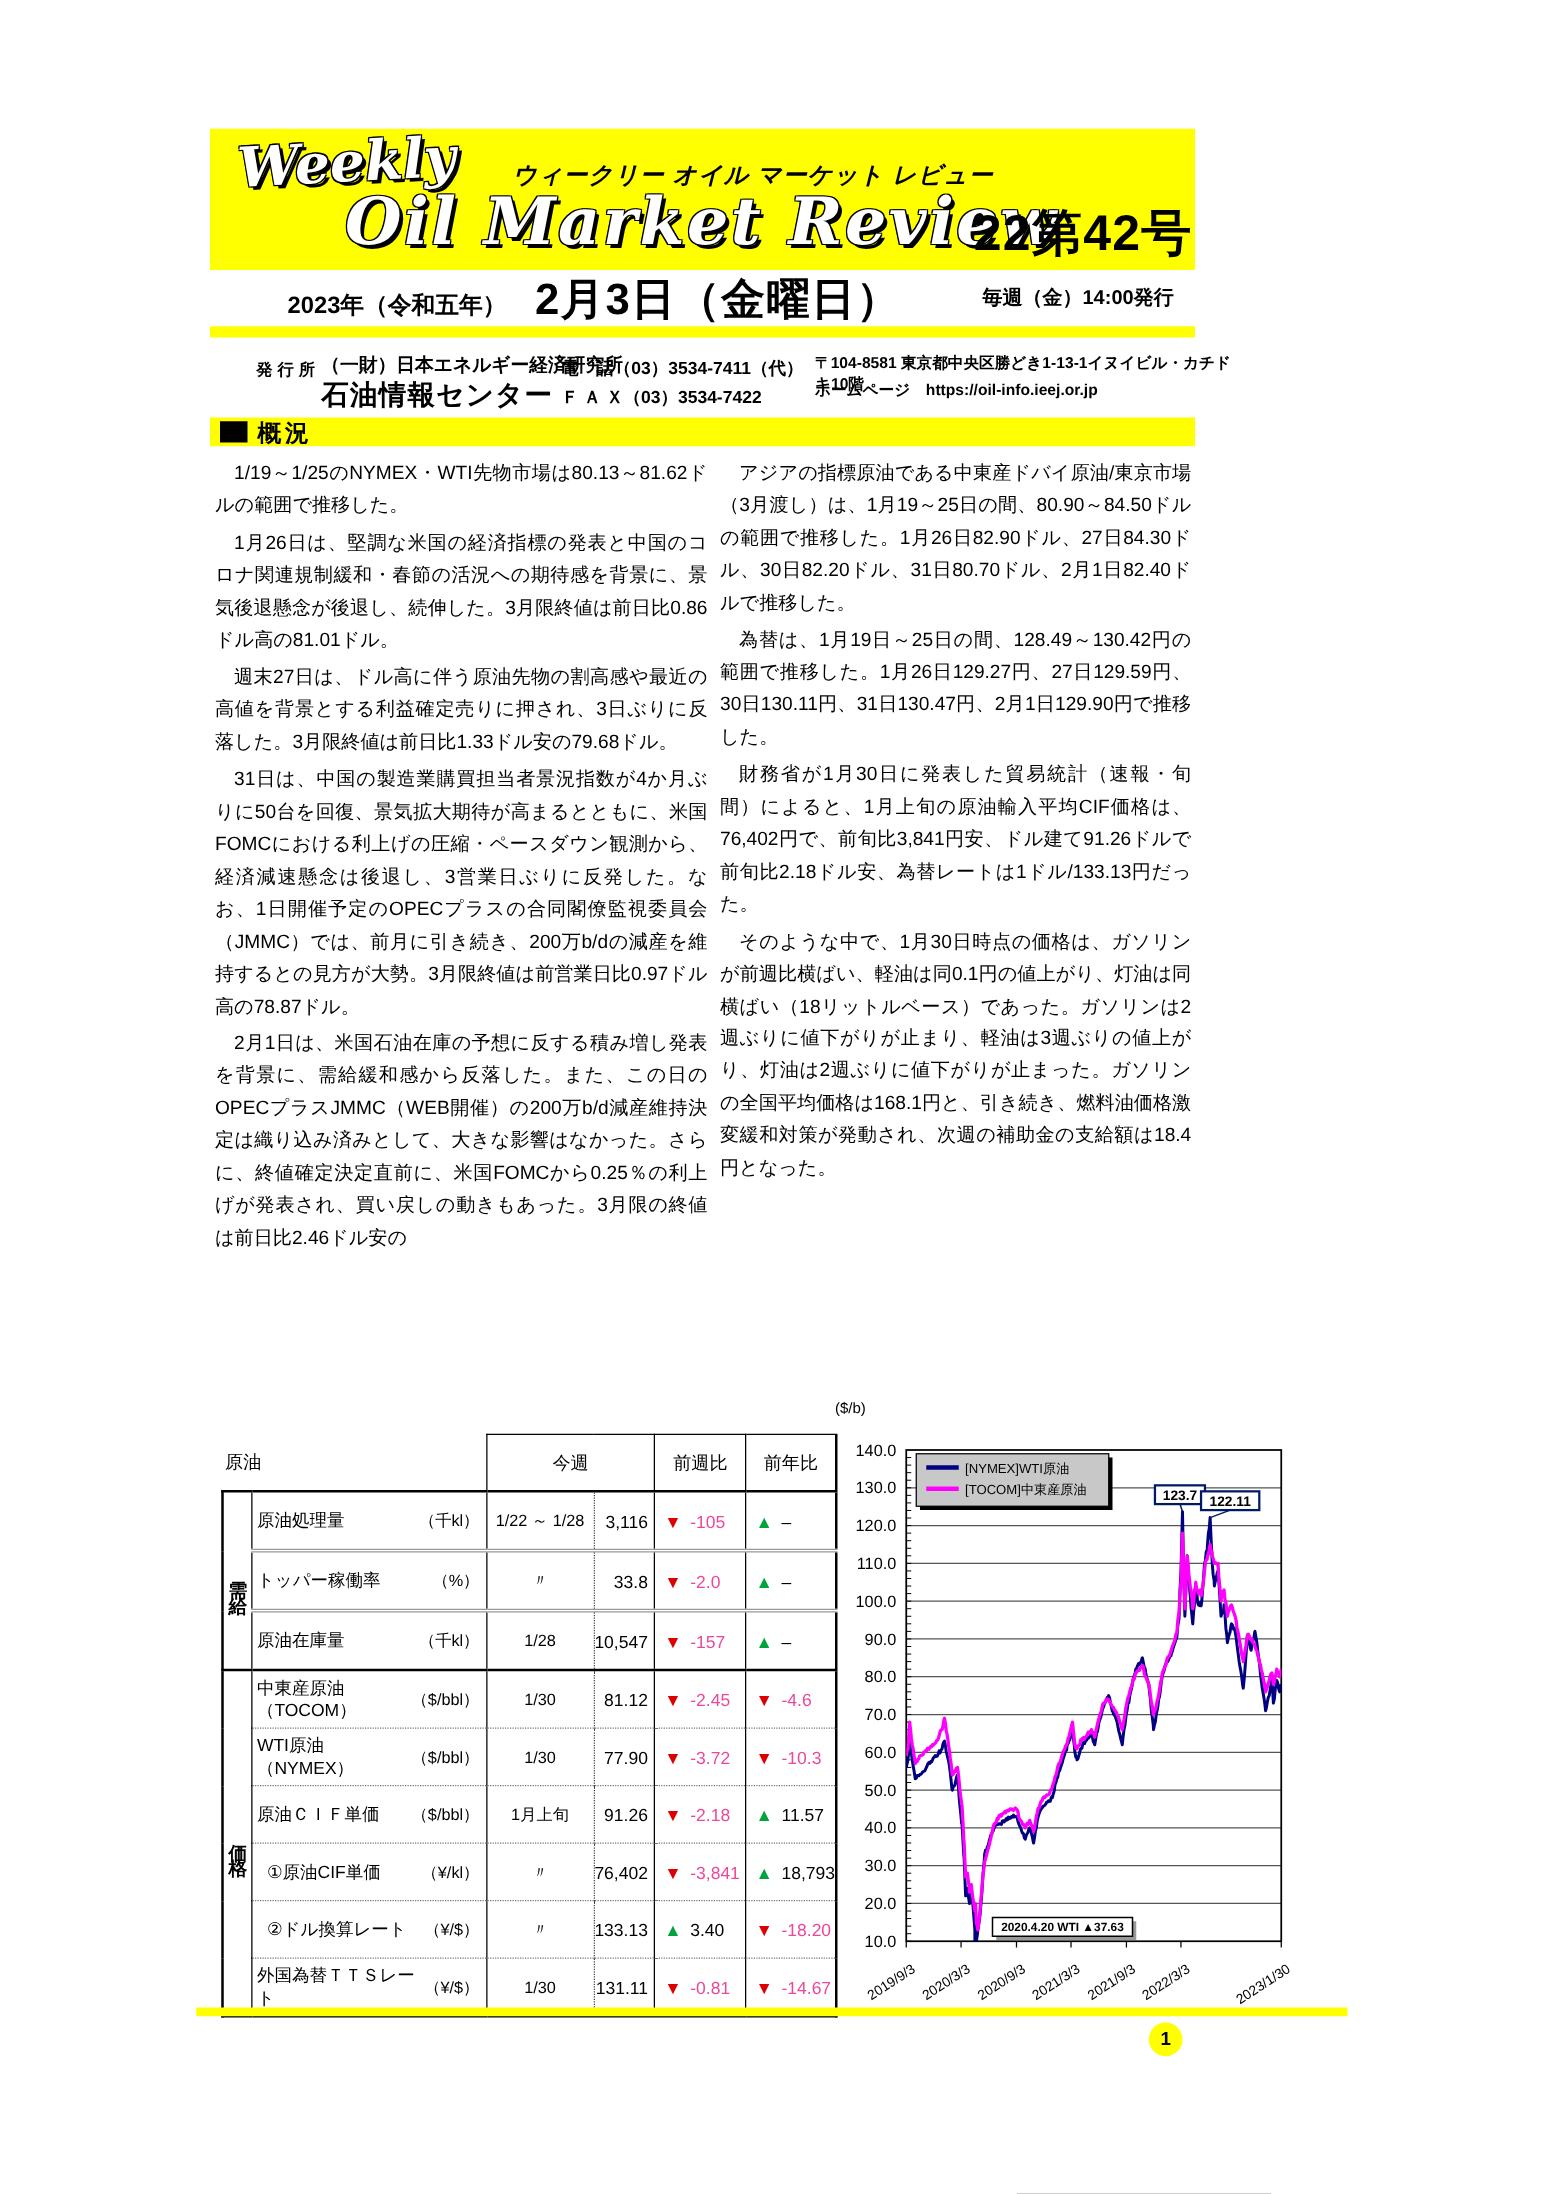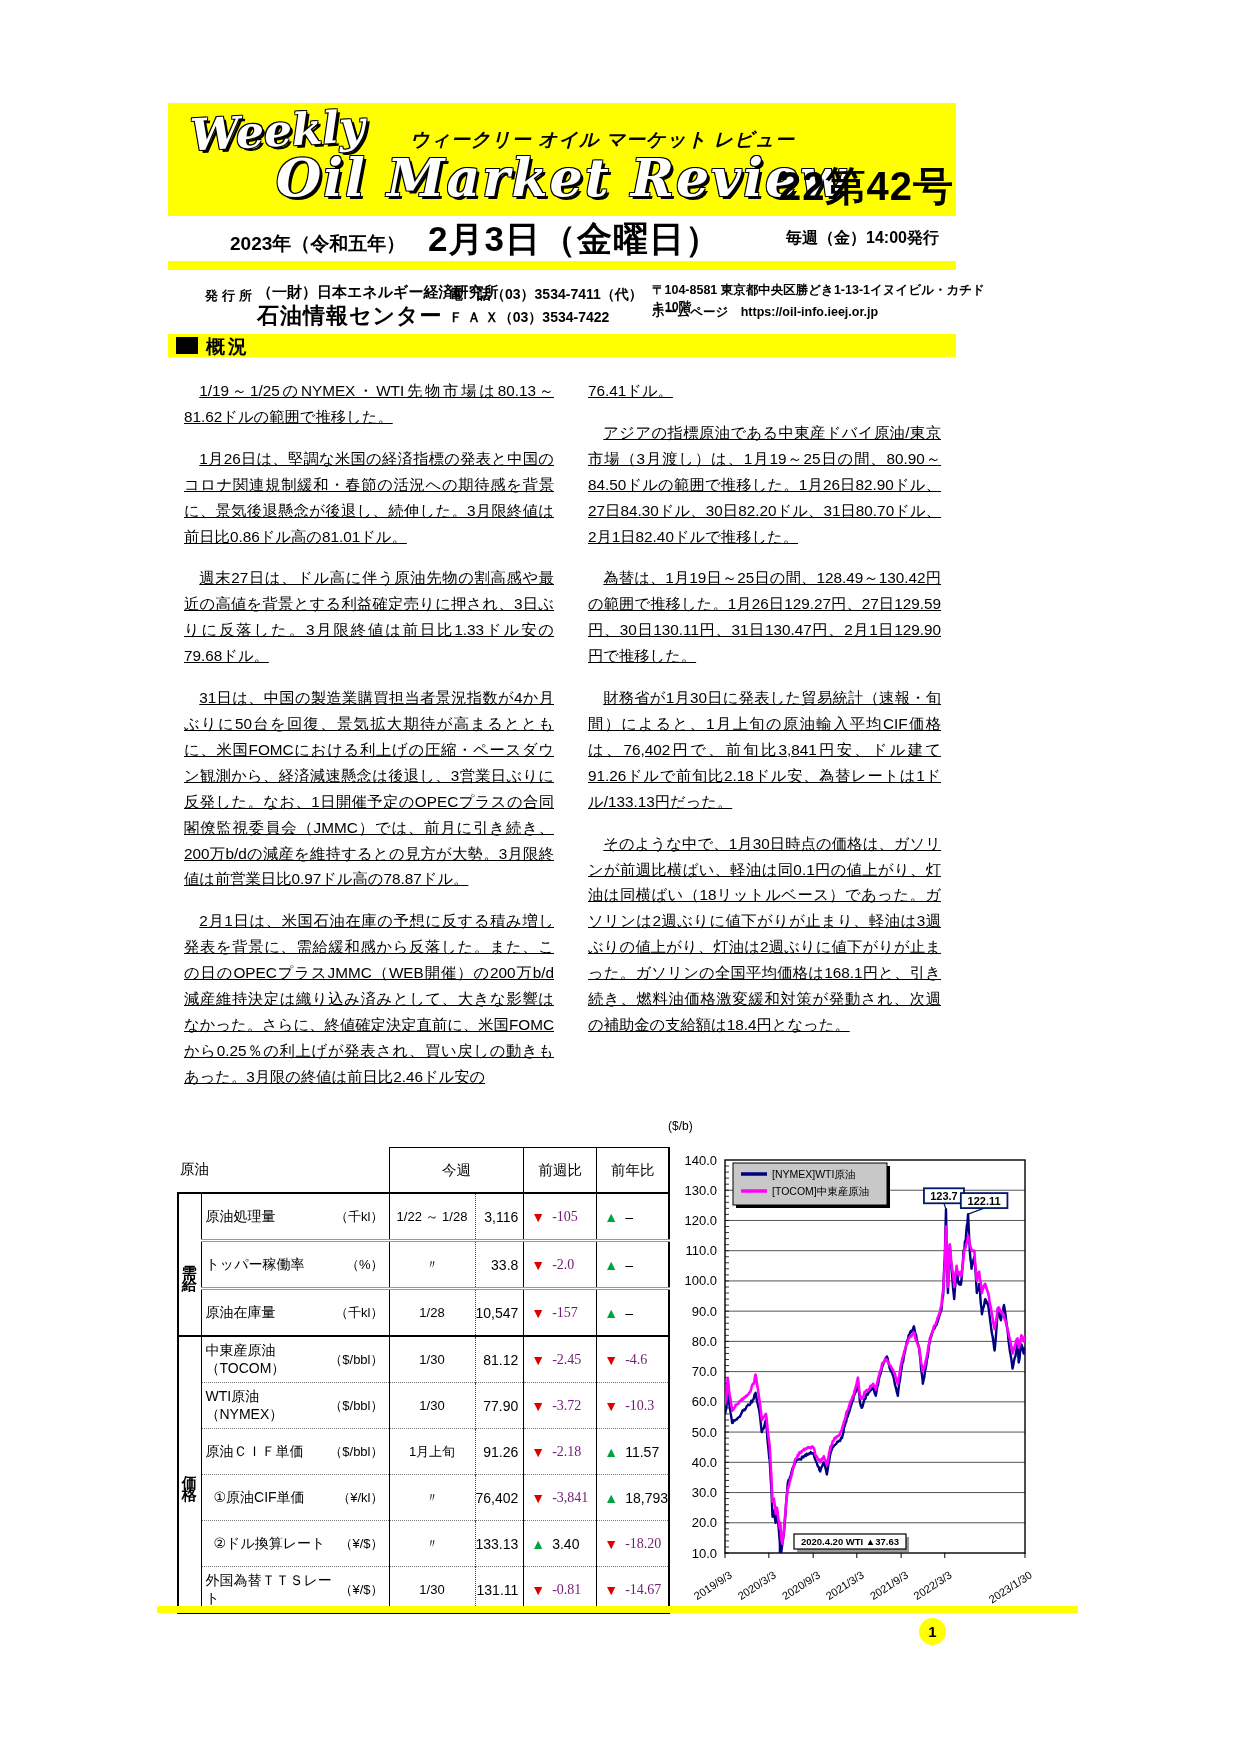--- a/index.html
+++ b/index.html
@@ -35,21 +35,21 @@
 
   
   .secbar{left:168px;top:334px;width:788px;height:23px;background:#ffff00;}
   .secsq{left:8px;top:3px;width:22px;height:17px;background:#000;}
   .sectitle{left:38px;top:0px;font-size:19px;font-weight:bold;letter-spacing:3px;}
 
   
   .col{top:362px;font-size:15.3px;line-height:25.9px;text-align:justify;}
   .col-l{left:168px;width:402px;}
   .col-r{left:572px;width:385px;}
-  .col p{margin:16px;text-indent:1em;text-decoration:underline;}
+  .col p{margin:4px;text-indent:1em;}
   .col p.noind{text-indent:0;}
 
   
   .dtable{left:177px;top:1147px;}
   table{border-collapse:collapse;table-layout:fixed;font-size:14px;}
   td{border:none;border-right:1px solid #000;height:45px;padding:0;vertical-align:middle;overflow:hidden;}
   tr.hd td{height:44px;}
   td.corner{border:none;font-size:14.5px;padding-left:2px;text-align:left;}
   td.hbox{border-top:1.5px solid #000;border-left:1.5px solid #000;border-right:1.5px solid #000;text-align:center;font-size:14.5px;}
   tr.r1 td{border-top:2px solid #000;}
@@ -63,21 +63,21 @@
   td.c-val{text-align:right;padding-right:5px;font-size:14px;}
   .grpv{writing-mode:vertical-rl;text-orientation:upright;margin:0 auto;letter-spacing:12px;font-size:15px;font-weight:bold;line-height:1;}
   .ncell{display:flex;justify-content:space-between;align-items:center;padding:0 5px 0 4px;}
   .ncell .un{font-size:13px;}
   .ncell.ind{padding-left:12px;}
   .cmp{display:flex;align-items:center;gap:7px;padding-left:7px;}
   .tri{font-size:14px;line-height:1;}
   .tri.down{color:#dd0000;}
   .tri.up{color:#00a33e;}
   .cmp .num{font-size:14px;}
-  .cmp.down .num{color:#701a75;font-family:Liberation Serif, serif;}
+  .cmp.down .num{color:#ec4899;}
 
   
   .chartbox{left:610px;top:1000px;width:445px;height:625px;}
   .grid{stroke:#555;stroke-width:1;}
   .frame{fill:none;stroke:#000;stroke-width:1.4;}
   .mtick{stroke:#000;stroke-width:0.8;}
   .tick{stroke:#000;stroke-width:1;}
   .ylab{font-size:13px;font-family:"Liberation Sans",sans-serif;}
   .xlab{font-size:11px;font-family:"Liberation Sans",sans-serif;}
   .axlab{font-size:12px;font-family:"Liberation Sans",sans-serif;}
@@ -123,21 +123,20 @@
   </div>
 
   <div class="abs col col-l">
     <p>1/19～1/25のNYMEX・WTI先物市場は80.13～81.62ドルの範囲で推移した。</p>
     <p>1月26日は、堅調な米国の経済指標の発表と中国のコロナ関連規制緩和・春節の活況への期待感を背景に、景気後退懸念が後退し、続伸した。3月限終値は前日比0.86ドル高の81.01ドル。</p>
     <p>週末27日は、ドル高に伴う原油先物の割高感や最近の高値を背景とする利益確定売りに押され、3日ぶりに反落した。3月限終値は前日比1.33ドル安の79.68ドル。</p>
     <p>31日は、中国の製造業購買担当者景況指数が4か月ぶりに50台を回復、景気拡大期待が高まるとともに、米国FOMCにおける利上げの圧縮・ペースダウン観測から、経済減速懸念は後退し、3営業日ぶりに反発した。なお、1日開催予定のOPECプラスの合同閣僚監視委員会（JMMC）では、前月に引き続き、200万b/dの減産を維持するとの見方が大勢。3月限終値は前営業日比0.97ドル高の78.87ドル。</p>
     <p>2月1日は、米国石油在庫の予想に反する積み増し発表を背景に、需給緩和感から反落した。また、この日のOPECプラスJMMC（WEB開催）の200万b/d減産維持決定は織り込み済みとして、大きな影響はなかった。さらに、終値確定決定直前に、米国FOMCから0.25％の利上げが発表され、買い戻しの動きもあった。3月限の終値は前日比2.46ドル安の</p>
   </div>
   <div class="abs col col-r">
-    <p class="noind">76.41ドル。</p>
     <p>アジアの指標原油である中東産ドバイ原油/東京市場（3月渡し）は、1月19～25日の間、80.90～84.50ドルの範囲で推移した。1月26日82.90ドル、27日84.30ドル、30日82.20ドル、31日80.70ドル、2月1日82.40ドルで推移した。</p>
     <p>為替は、1月19日～25日の間、128.49～130.42円の範囲で推移した。1月26日129.27円、27日129.59円、30日130.11円、31日130.47円、2月1日129.90円で推移した。</p>
     <p>財務省が1月30日に発表した貿易統計（速報・旬間）によると、1月上旬の原油輸入平均CIF価格は、76,402円で、前旬比3,841円安、ドル建て91.26ドルで前旬比2.18ドル安、為替レートは1ドル/133.13円だった。</p>
     <p>そのような中で、1月30日時点の価格は、ガソリンが前週比横ばい、軽油は同0.1円の値上がり、灯油は同横ばい（18リットルベース）であった。ガソリンは2週ぶりに値下がりが止まり、軽油は3週ぶりの値上がり、灯油は2週ぶりに値下がりが止まった。ガソリンの全国平均価格は168.1円と、引き続き、燃料油価格激変緩和対策が発動され、次週の補助金の支給額は18.4円となった。</p>
   </div>
 
   <div class="abs dtable">
     <table>
       <colgroup>
           <col style="width:23px">

